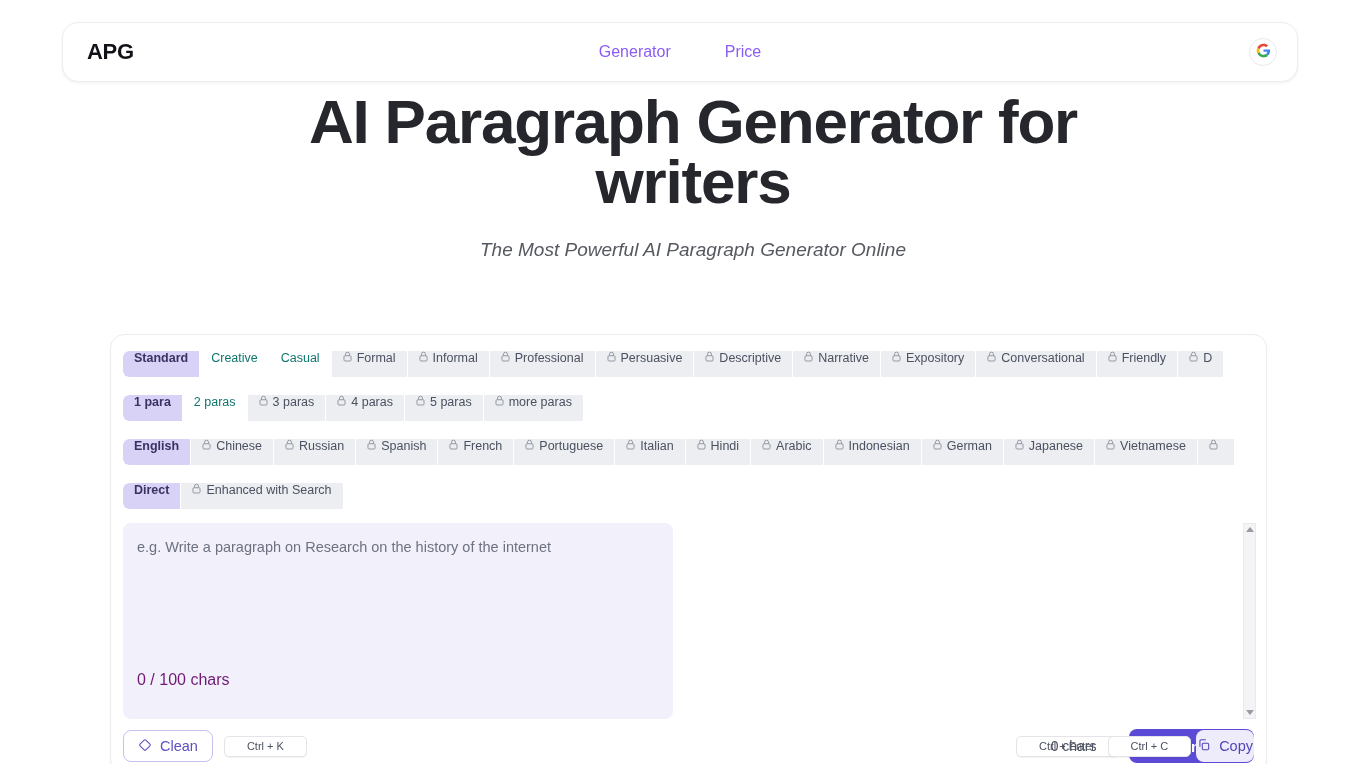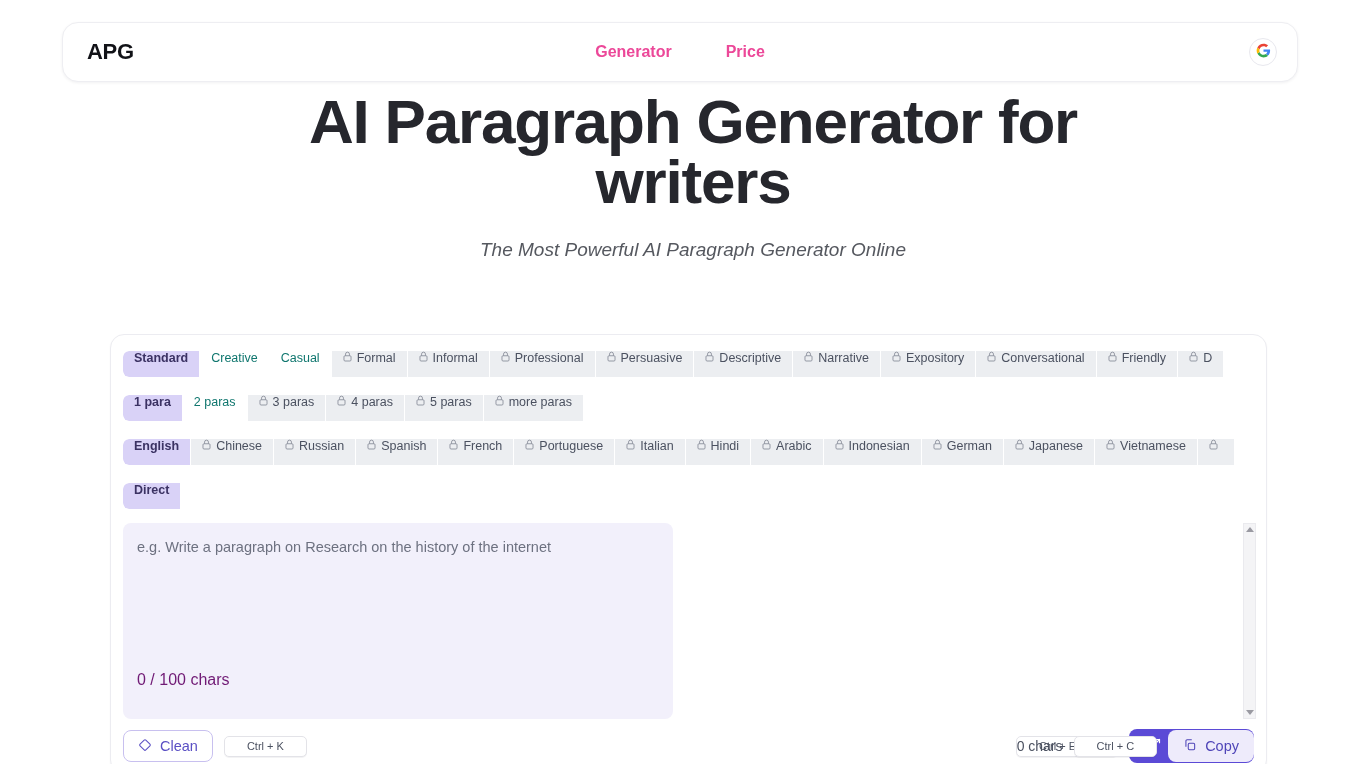--- a/index.html
+++ b/index.html
@@ -45,24 +45,23 @@
     position: absolute;
     left: 0;
     right: 0;
     display: flex;
     justify-content: center;
     gap: 54px;
   }
 
   .nav-link {
     font-size: 16px;
-    color: #ec4899;
+    color: #8b5cf6;
     text-decoration: none;
     cursor: pointer;
-    font-weight: bold;
   }
 
   .avatar-btn {
     position: absolute;
     right: 20px;
     width: 28px;
     height: 28px;
     border-radius: 50%;
     border: 1px solid #e8e8ee;
     background: #ffffff;
@@ -286,22 +285,22 @@
   .chars-out {
     font-size: 14px;
     color: #4b5160;
   }
 
   .btn-copy {
     display: inline-flex;
     align-items: center;
     gap: 8px;
     height: 32px;
-    padding: 0 15px;
-    margin-left: 11px;
+    padding: 0 1px;
+    margin-left: 5px;
     border: none;
     border-radius: 8px;
     background: #eeebfb;
     color: #4f45b8;
     font-size: 14.5px;
     cursor: pointer;
   }
 </style>
 </head>
 <body>
@@ -596,20 +595,29 @@
             <rect x="1.3" y="6" width="9.4" height="7" rx="1.4"></rect>
             <path d="M3.4 6V3.8a2.6 2.6 0 0 1 5.2 0V6"></path>
           </svg>
         </span>
         <span></span>
       </div>
     </div>
   <div class="chip-row r-mode">
       <div class="chip selected">
         <span>Direct</span>
+      </div>
+      <div class="chip">
+        <span>
+          <svg class="lock" viewBox="0 0 12 14" fill="none" stroke="#8b909c" stroke-width="1.2">
+            <rect x="1.3" y="6" width="9.4" height="7" rx="1.4"></rect>
+            <path d="M3.4 6V3.8a2.6 2.6 0 0 1 5.2 0V6"></path>
+          </svg>
+        </span>
+        <span>Enhanced with Search</span>
       </div>
     </div>
 
   <div class="editor-wrap">
     <div class="editor-placeholder">e.g. Write a paragraph on Research on the history of the internet</div>
     <div class="char-count">0 / 100 chars</div>
   </div>
 
   <div class="scrollbar">
     <span class="sb-arrow up"></span>

